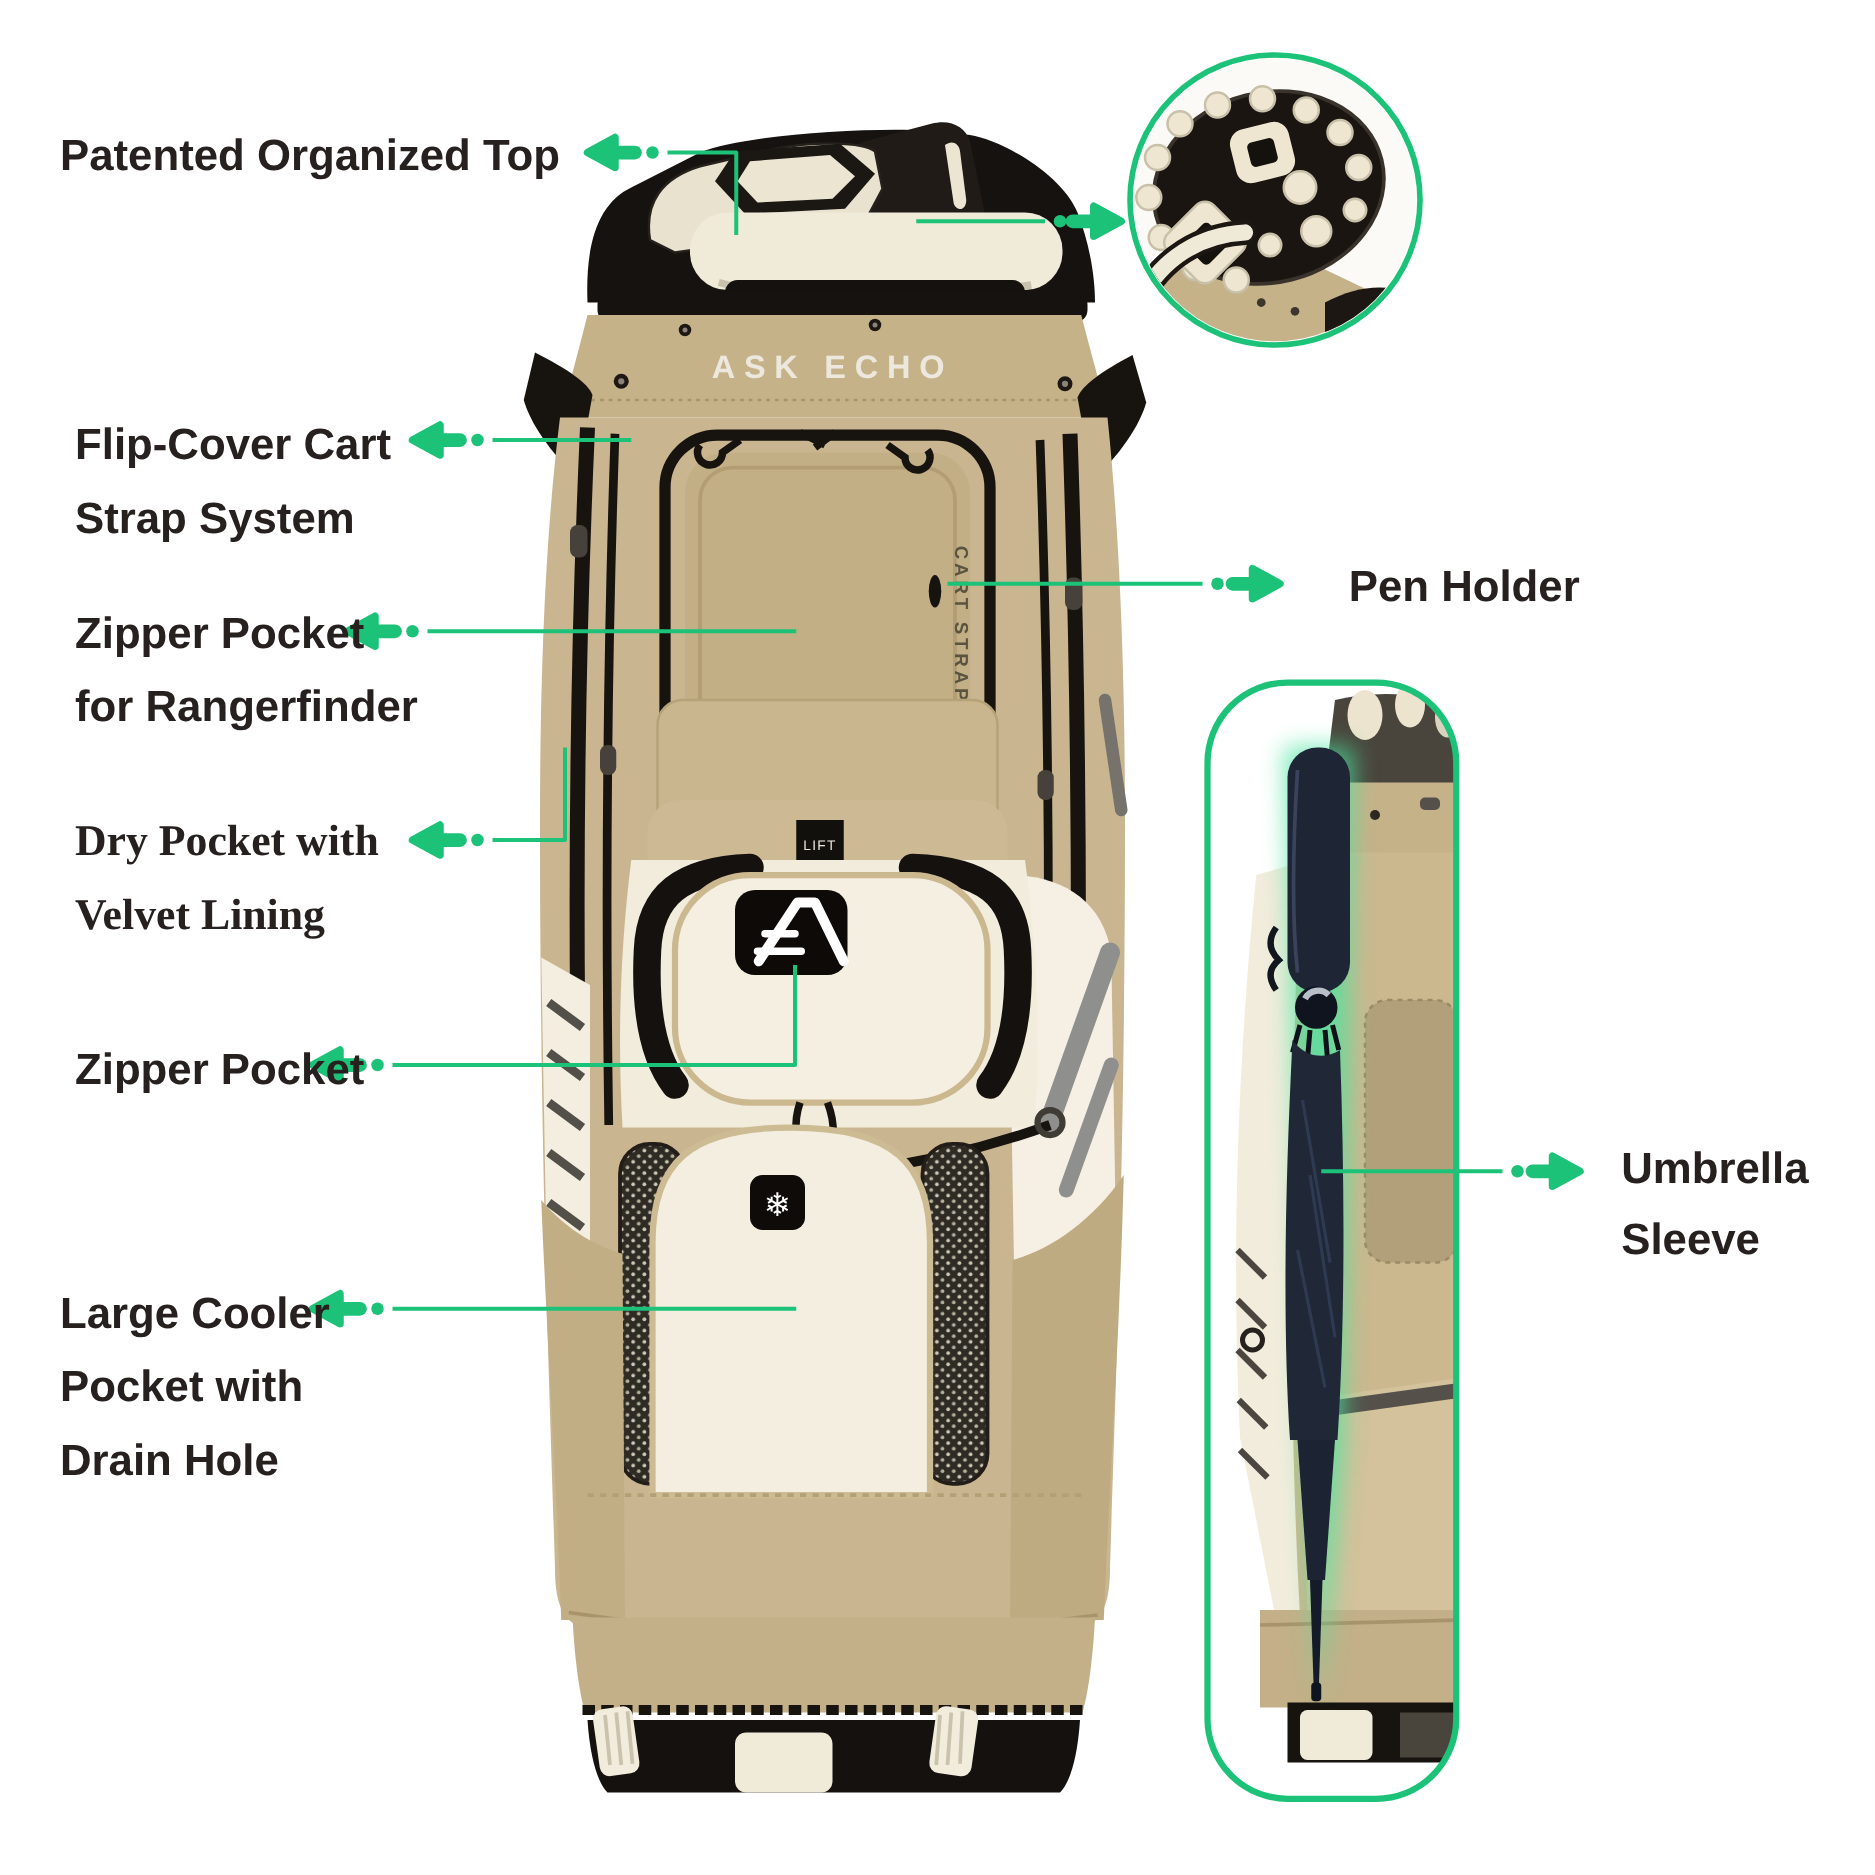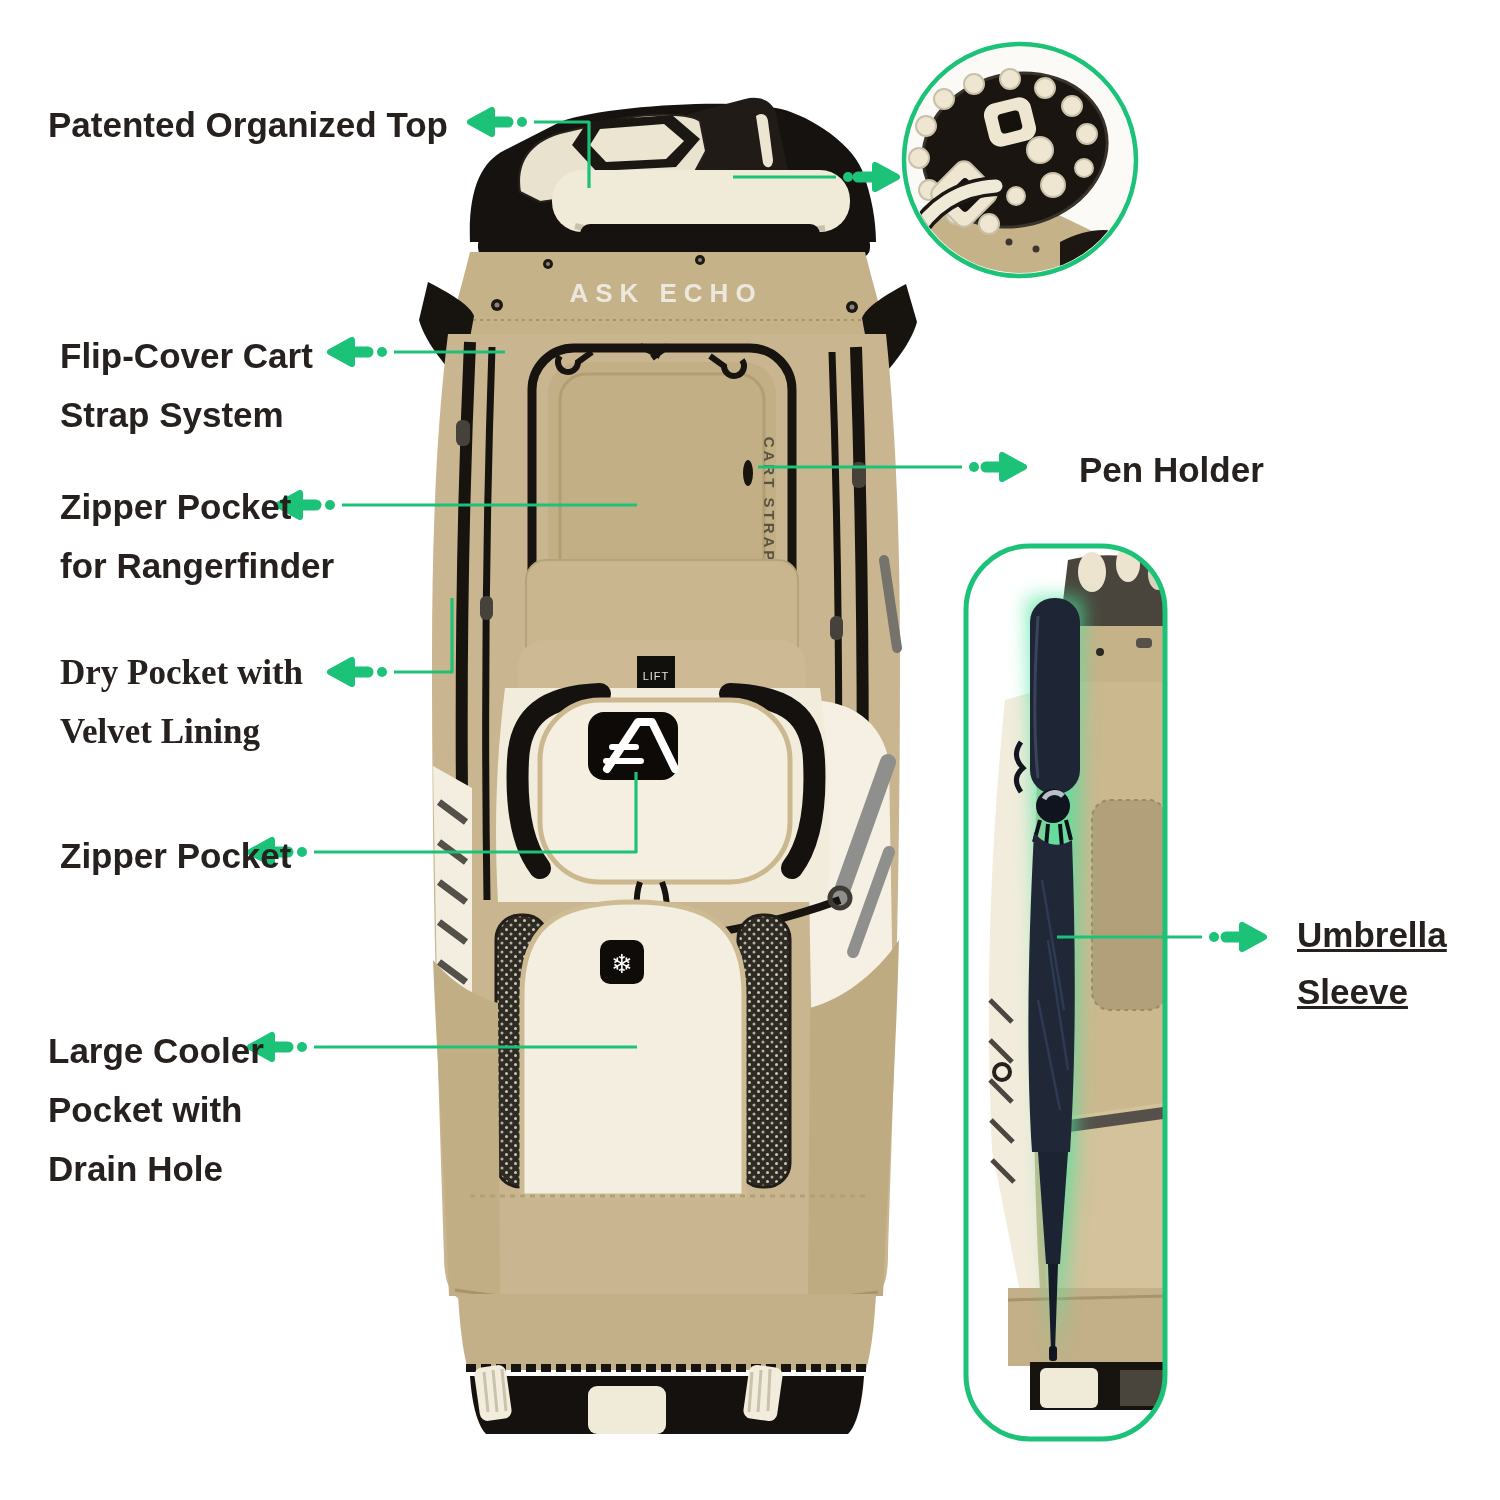--- a/index.html
+++ b/index.html
@@ -1,21 +1,21 @@
 <!DOCTYPE html>
 <html><head>
 <meta charset="utf-8">
 <style>
   html,body{margin:0;padding:0;background:#ffffff;}
   #canvas{position:relative;width:1500px;height:1500px;background:#ffffff;overflow:hidden;
           font-family:"Liberation Sans",sans-serif;}
   #scene{position:absolute;left:0;top:0;}
   .label{position:absolute;font:700 35px/59px "Liberation Sans",sans-serif;color:#26211f;white-space:nowrap;}
   .label span{display:block;}
-  .label.tight span{line-height:57px;text-decoration:underline;}
+  .label.tight span{line-height:57px;}
   .label.wide span{line-height:62px;}
 </style>
 </head>
 <body>
 <div id="canvas">
 
 <svg id="scene" width="1500" height="1500" viewBox="0 0 1500 1500">
   <defs>
     <clipPath id="circleClip">
           <circle cx="1020" cy="160" r="113"></circle>

